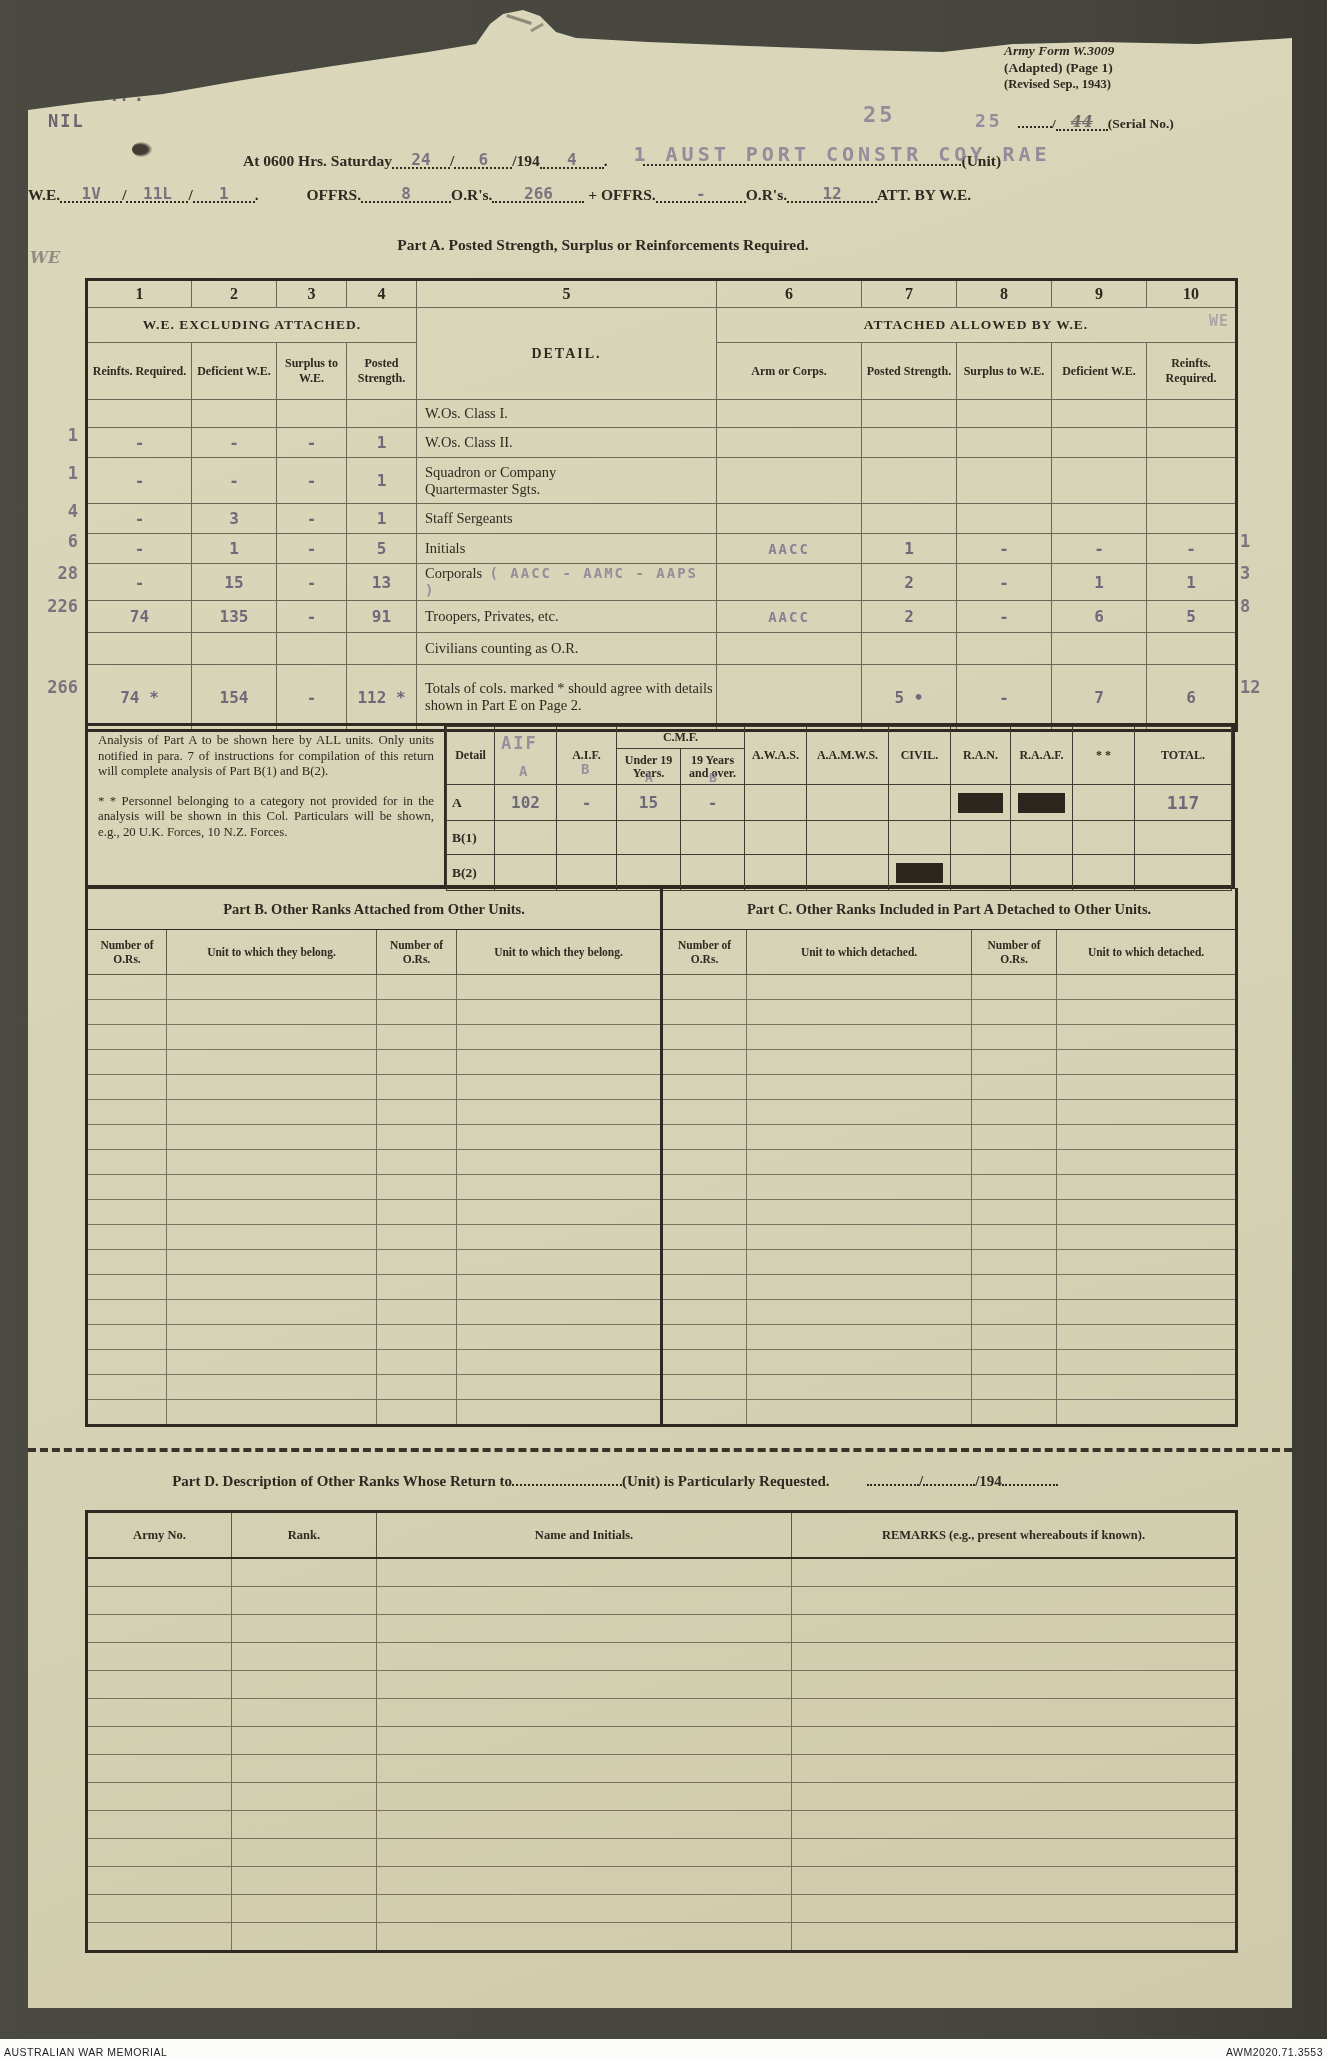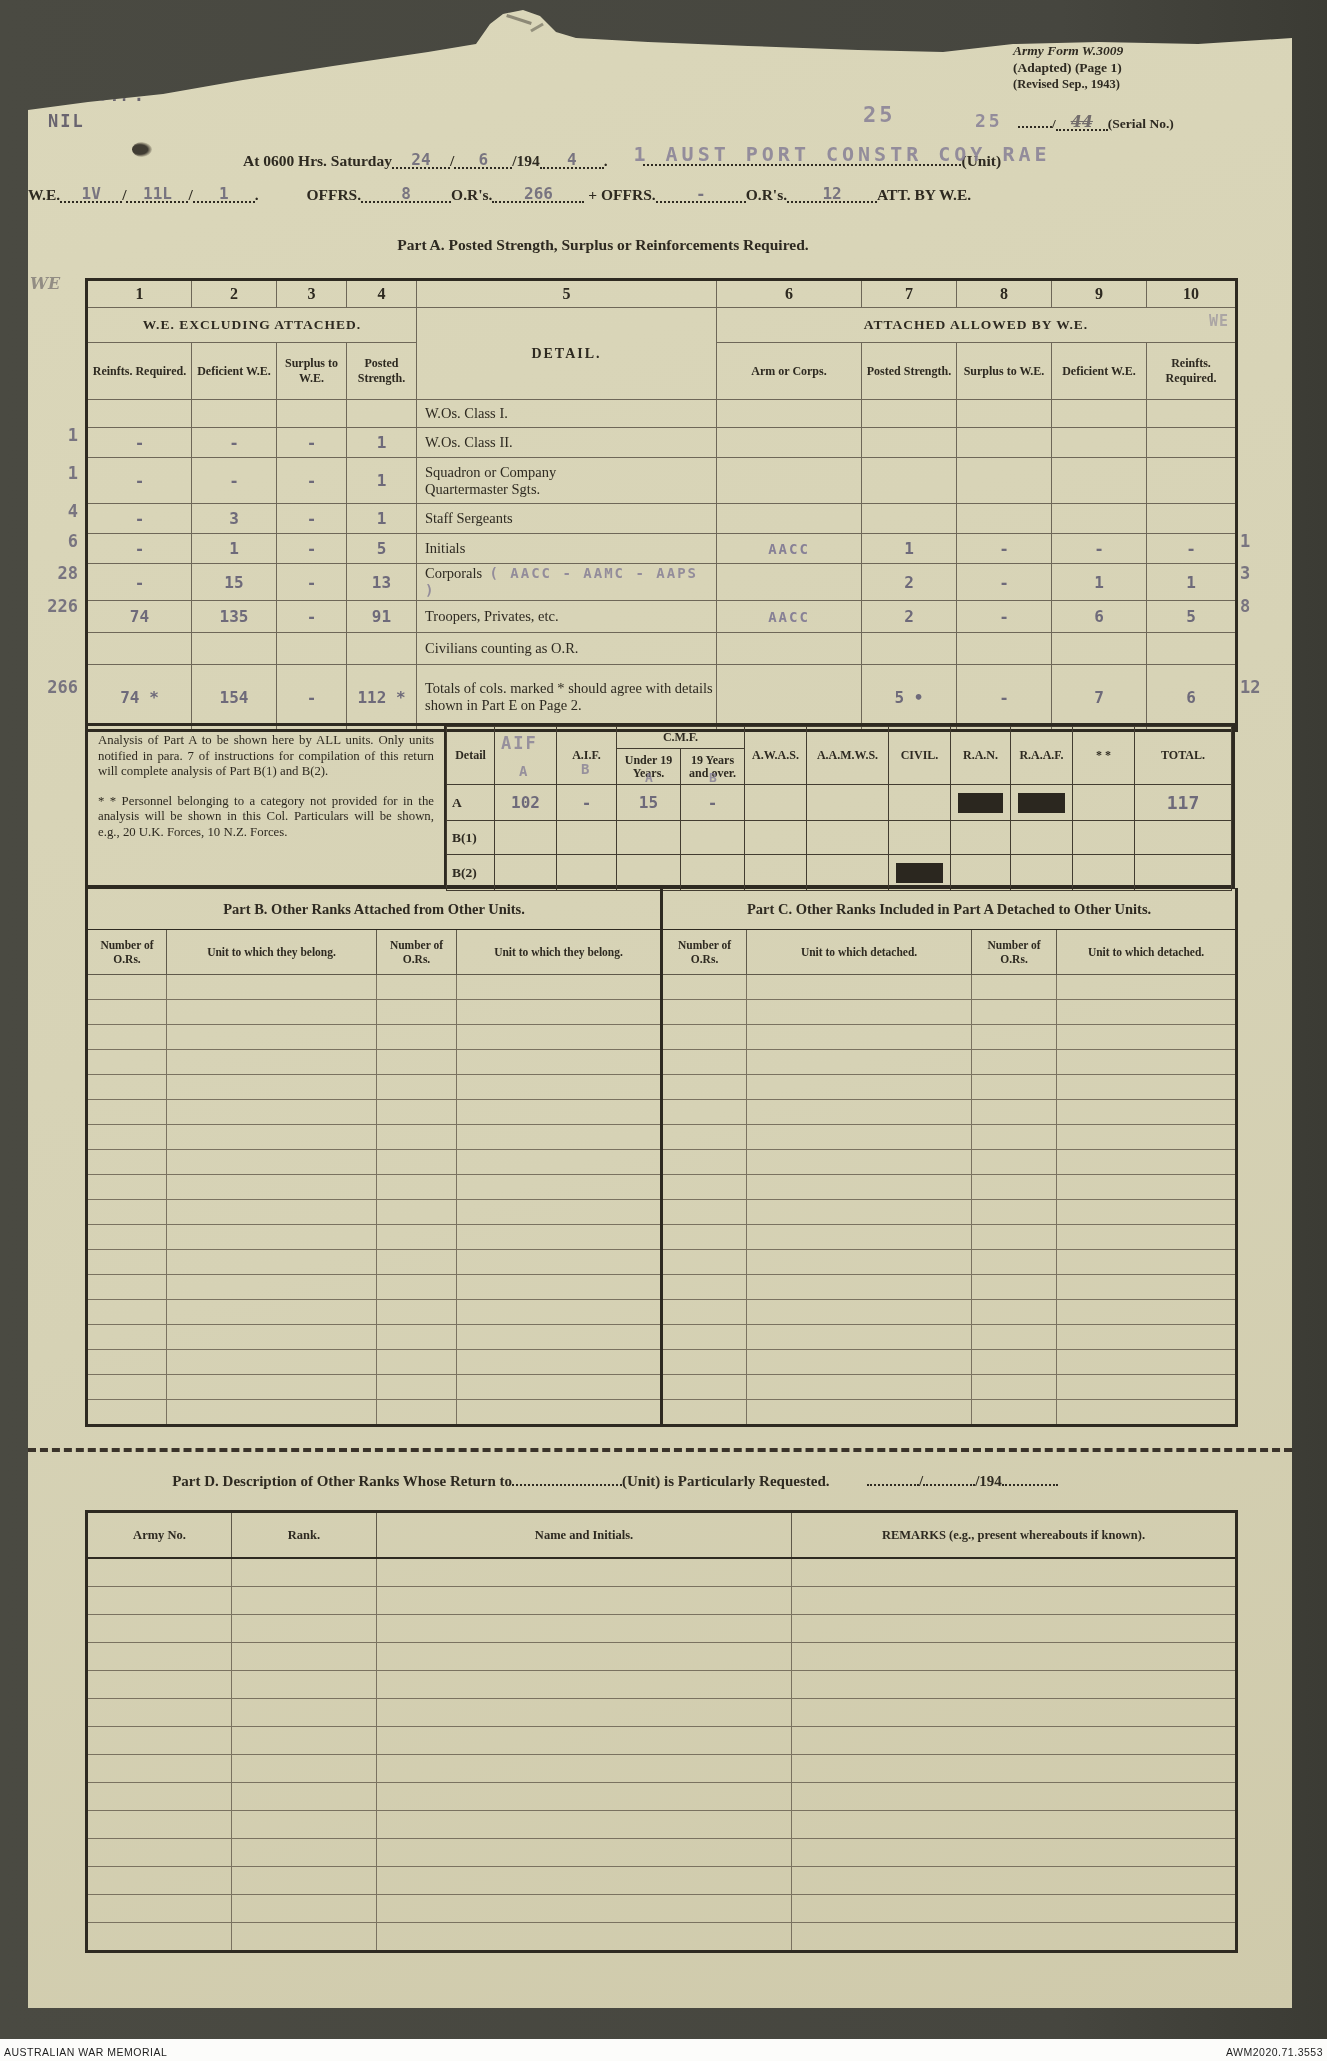--- a/index.html
+++ b/index.html
@@ -11,26 +11,26 @@
   .paper{
     position:absolute;left:28px;top:10px;width:1264px;height:1998px;
     background:linear-gradient(160deg,#dbd7ba 0%,#d6d2b5 55%,#cfcaab 100%);
     clip-path:polygon(0px 100px,60px 92px,135px 84px,215px 70px,305px 56px,400px 42px,448px 34px,462px 14px,475px 4px,495px 0px,512px 6px,528px 22px,548px 28px,620px 32px,720px 36px,830px 40px,915px 42px,985px 34px,1070px 32px,1170px 34px,1264px 28px,1264px 1998px,0px 1998px);
   }
   .sec{position:absolute;left:57px;width:1150px;}
   .abs{position:absolute;}
   .b{font-weight:bold;}
   .typed{font-family:"DejaVu Sans Mono",monospace;font-weight:bold;color:#6e6a7a;opacity:.9;}
   .stamp{font-family:"DejaVu Sans Mono",monospace;font-weight:bold;color:#878096;opacity:.85;letter-spacing:3px;}
-  .hand{font-family:"DejaVu Serif",serif;font-style:italic;font-weight:bold;color:#4c4650;opacity:.72;margin-top:26px;}
+  .hand{font-family:"DejaVu Serif",serif;font-style:italic;font-weight:bold;color:#4c4650;opacity:.72;}
   .dots{display:inline-block;border-bottom:2px dotted #2e2a21;text-align:center;vertical-align:baseline;height:16px;}
   .strike{text-decoration:line-through;}
   
   .lwop{left:20px;top:72px;font-size:17px;letter-spacing:2px;line-height:26px;color:#5d5868;}
-  .forminfo{right:49px;top:32px;text-align:left;font-size:13.5px;line-height:17px;width:230px;}
+  .forminfo{right:58px;top:32px;text-align:left;font-size:13.5px;line-height:17px;width:230px;}
   .serialline{left:990px;top:100px;font-size:13.5px;}
   .title{left:0;top:62px;width:1150px;text-align:center;}
   .title span{display:inline-block;font-size:32px;font-weight:bold;letter-spacing:2px;border-bottom:4px solid #2e2a21;padding:0 6px 3px 6px;}
   .titlestamp{left:835px;top:92px;font-size:22px;}
   .serialstamp{left:947px;top:100px;font-size:18px;}
   
   .dateline{left:215px;top:138px;font-size:15.5px;white-space:nowrap;}
   .weline{left:0px;top:175px;font-size:15.5px;white-space:nowrap;}
   .fieldval{position:relative;top:-1px;font-size:16px;}
   .unitwrap{position:relative;display:inline-block;}

